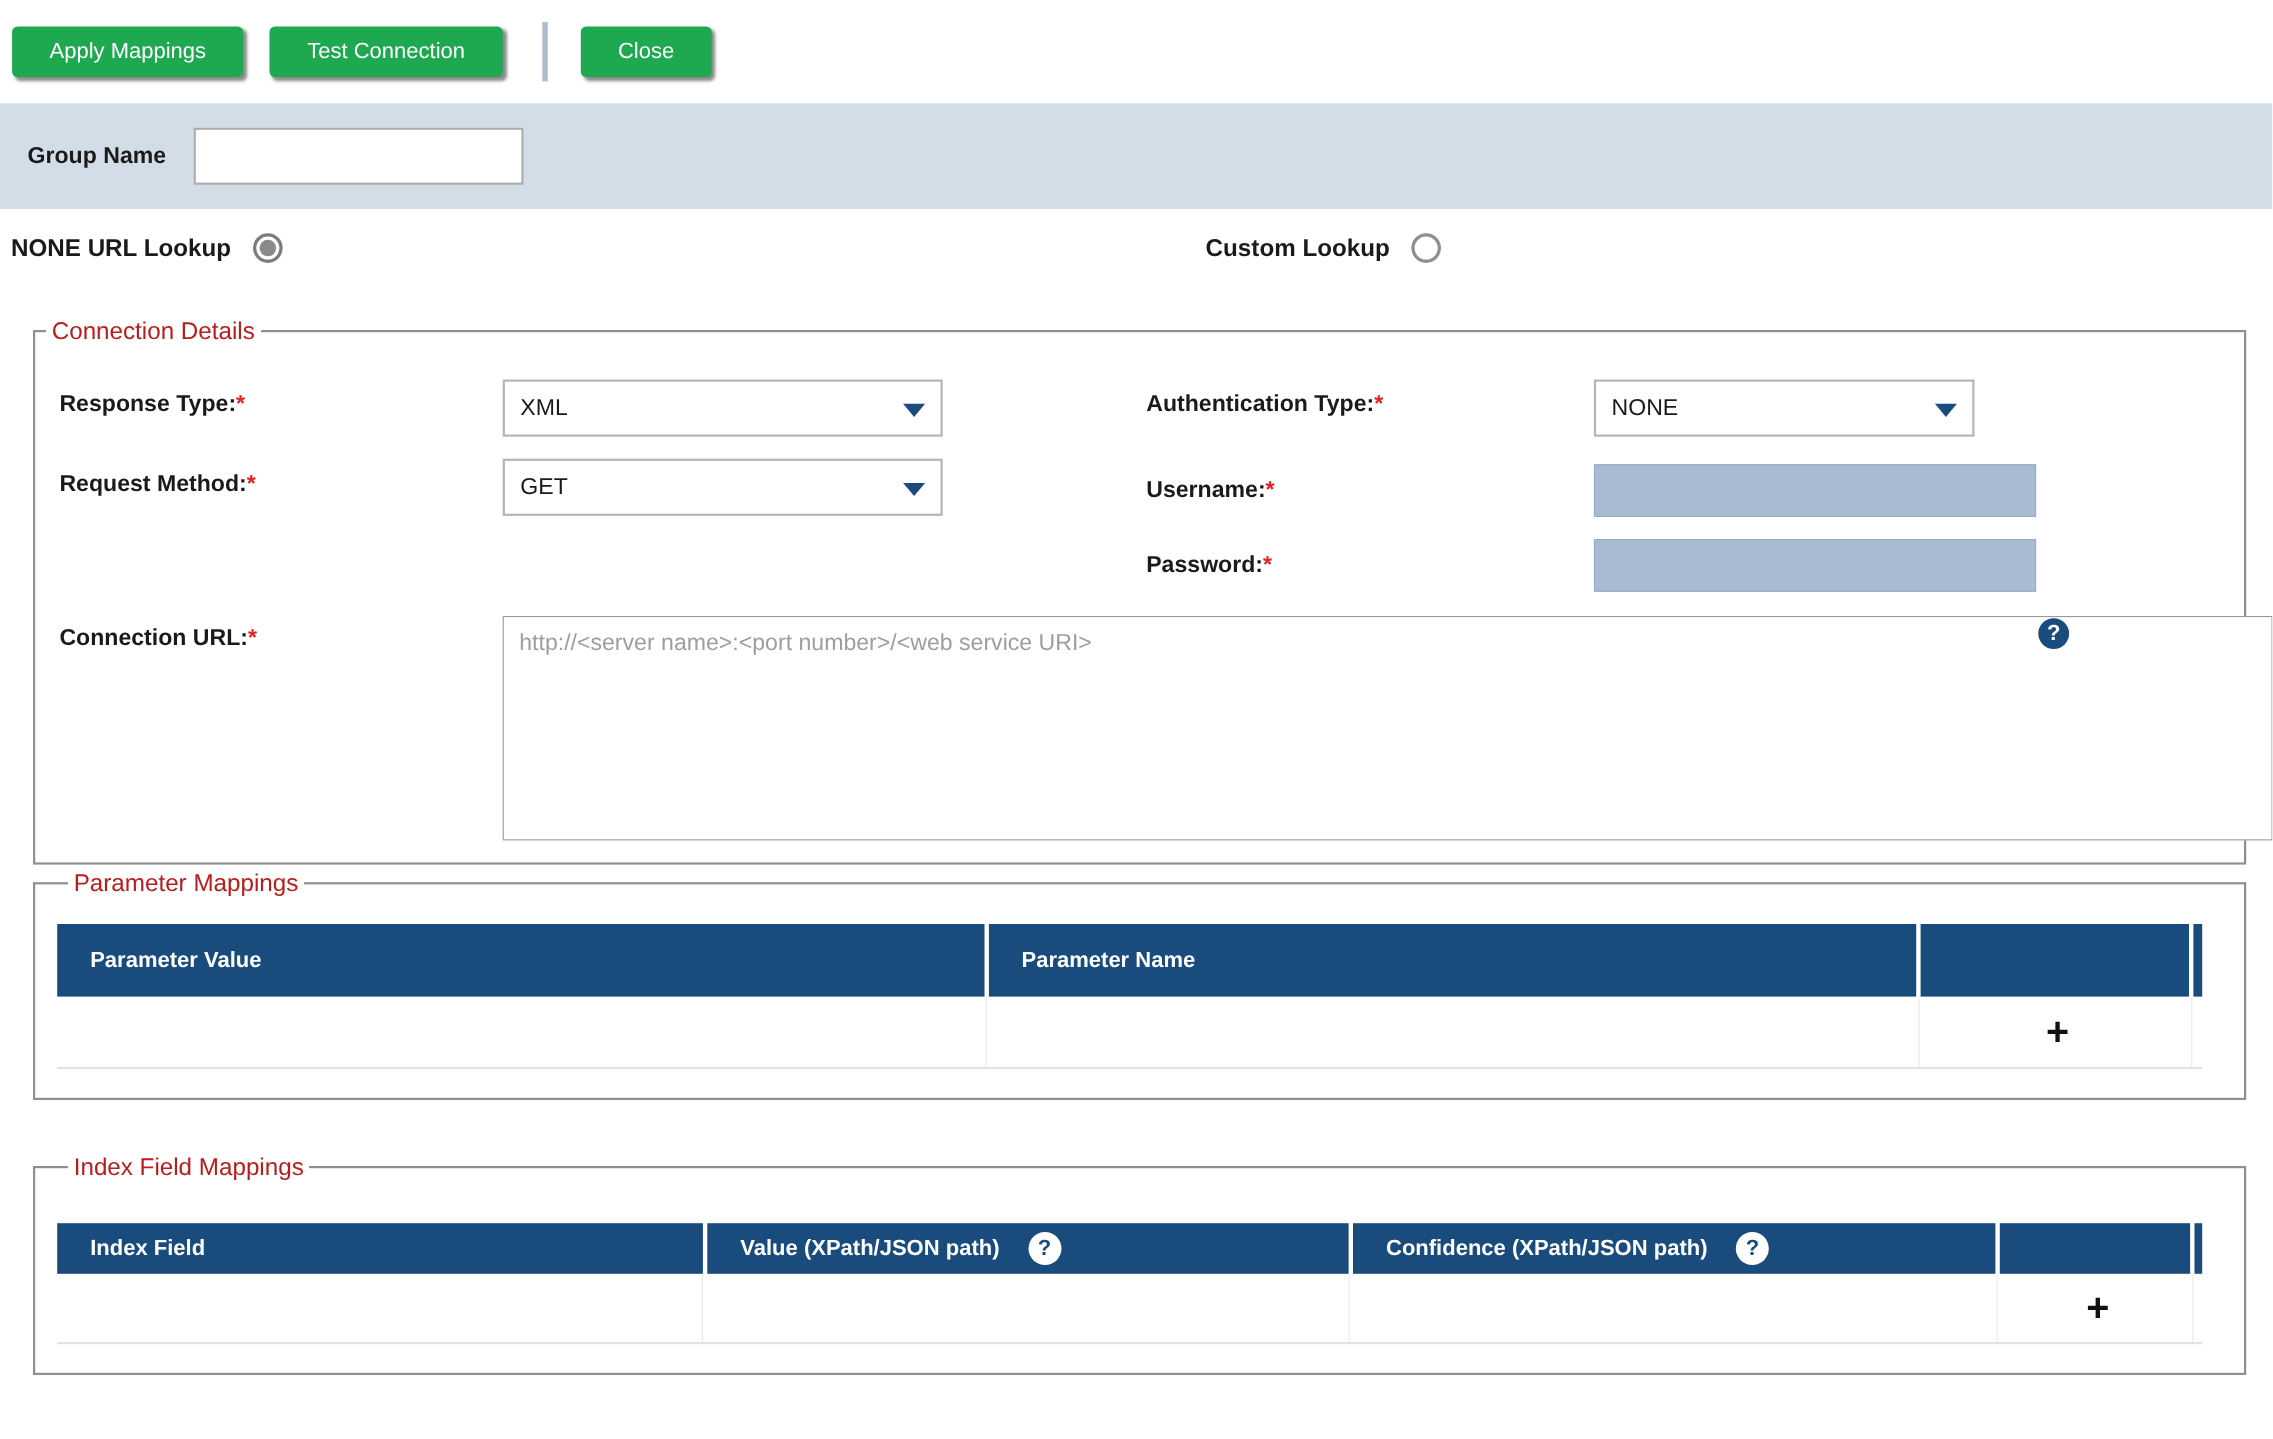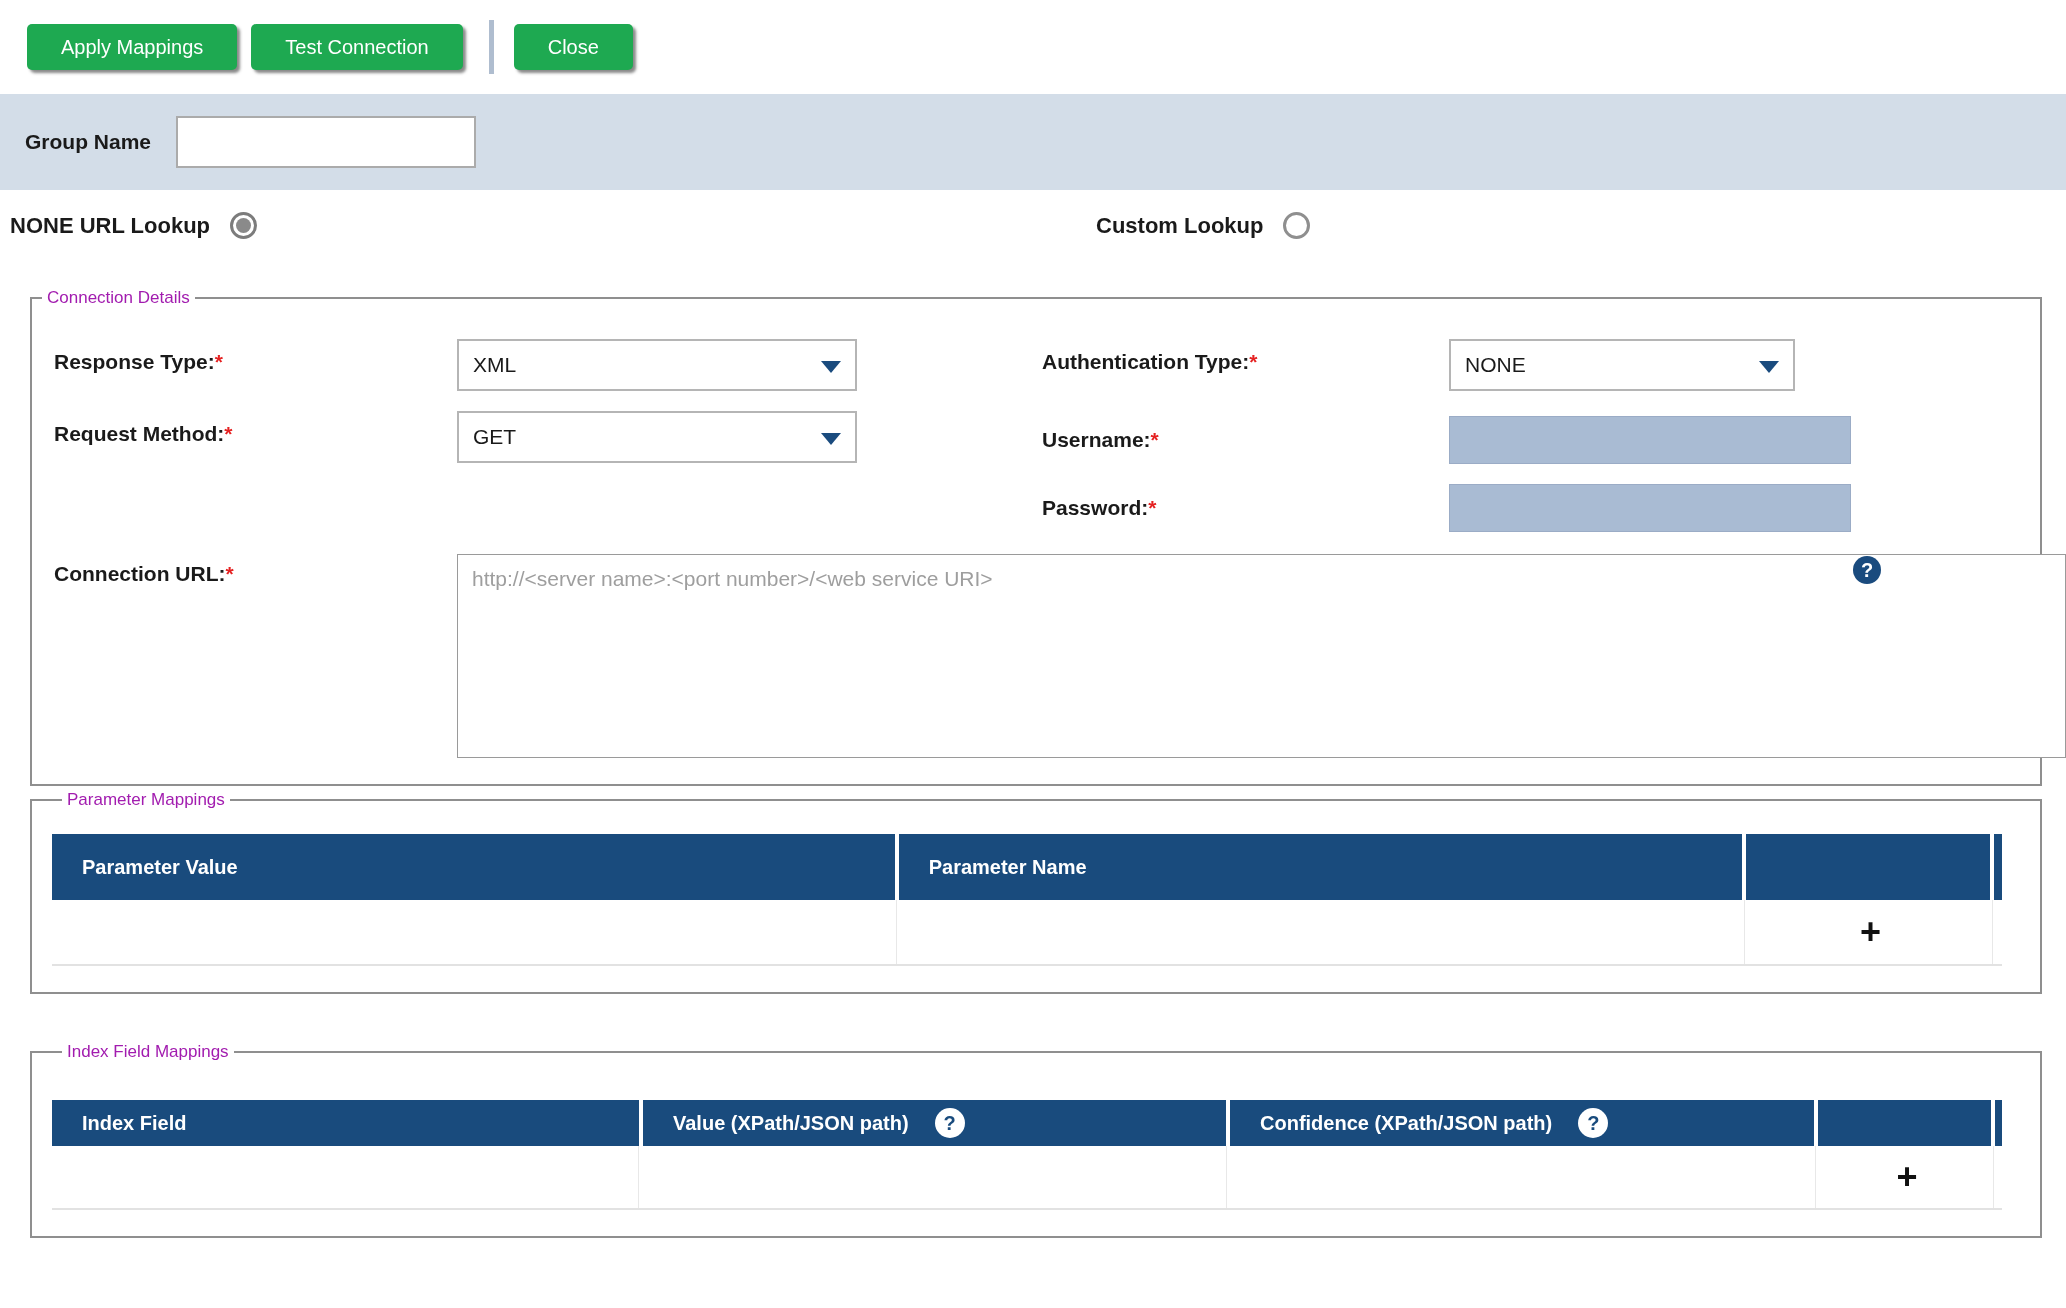--- a/index.html
+++ b/index.html
@@ -9,21 +9,21 @@
     --disabled-field:#A9BBD3;
     --group-bar:#D3DDE8;
     --required-red:#E52222;
   }
   *{box-sizing:border-box;margin:0;padding:0;}
   html,body{background:#fff;}
   body{font-family:"Liberation Sans", sans-serif;color:#1a1a1a;}
   .page{position:relative;width:2066px;height:1308px;background:#fff;overflow:hidden;}
 
   
-  .toolbar{height:94px;display:flex;align-items:center;padding-left:27px;}
+  .toolbar{height:94px;display:flex;align-items:center;padding-left:11px;gap:10px;}
   .btn{
     background:var(--accent-green);color:#fff;border:none;border-radius:5px;
     height:46px;padding:0 34px;font-size:20px;font-family:inherit;
     box-shadow:3px 3px 3px rgba(40,40,40,.55);cursor:pointer;margin-right:14px;
   }
   .toolbar-divider{width:5px;height:54px;background:#AFBDCF;margin:0 20px 0 12px;}
 
   
   .group-bar{height:96px;background:var(--group-bar);display:flex;align-items:center;padding-left:25px;}
   .group-bar label{font-weight:bold;font-size:21px;margin-right:25px;}
@@ -33,21 +33,21 @@
   .lookup-row{position:relative;height:98px;}
   .lookup-item{position:absolute;top:22px;display:flex;align-items:center;}
   .lookup-item .lbl{font-weight:bold;font-size:22px;margin-right:20px;}
   .radio{width:27px;height:27px;border-radius:50%;background:#fff;display:inline-block;}
   .radio.on{border:3px solid #7c7c7c;position:relative;}
   .radio.on::after{content:"";position:absolute;left:3px;top:3px;width:15px;height:15px;border-radius:50%;background:#8a8a8a;}
   .radio.off{border:3px solid #8f8f8f;}
 
   
   fieldset{border:2px solid #8F8F8F;margin-left:30px;width:2012px;background:#fff;}
-  legend{font-size:17px;color:#a21caf;margin-left:10px;padding:0 5px;}
+  legend{font-size:22px;color:#b91c1c;margin-left:10px;padding:0 5px;}
 
   fieldset.conn{position:relative;height:498px;}
   .flabel{position:absolute;font-weight:bold;font-size:21px;white-space:nowrap;}
   .req{color:var(--required-red);font-weight:bold;}
 
   .select{
     position:absolute;height:52px;border:2px solid #B5B5B5;background:#fff;
     display:flex;align-items:center;padding:0 44px 0 14px;font-size:21px;cursor:pointer;
   }
   .select .caret{

